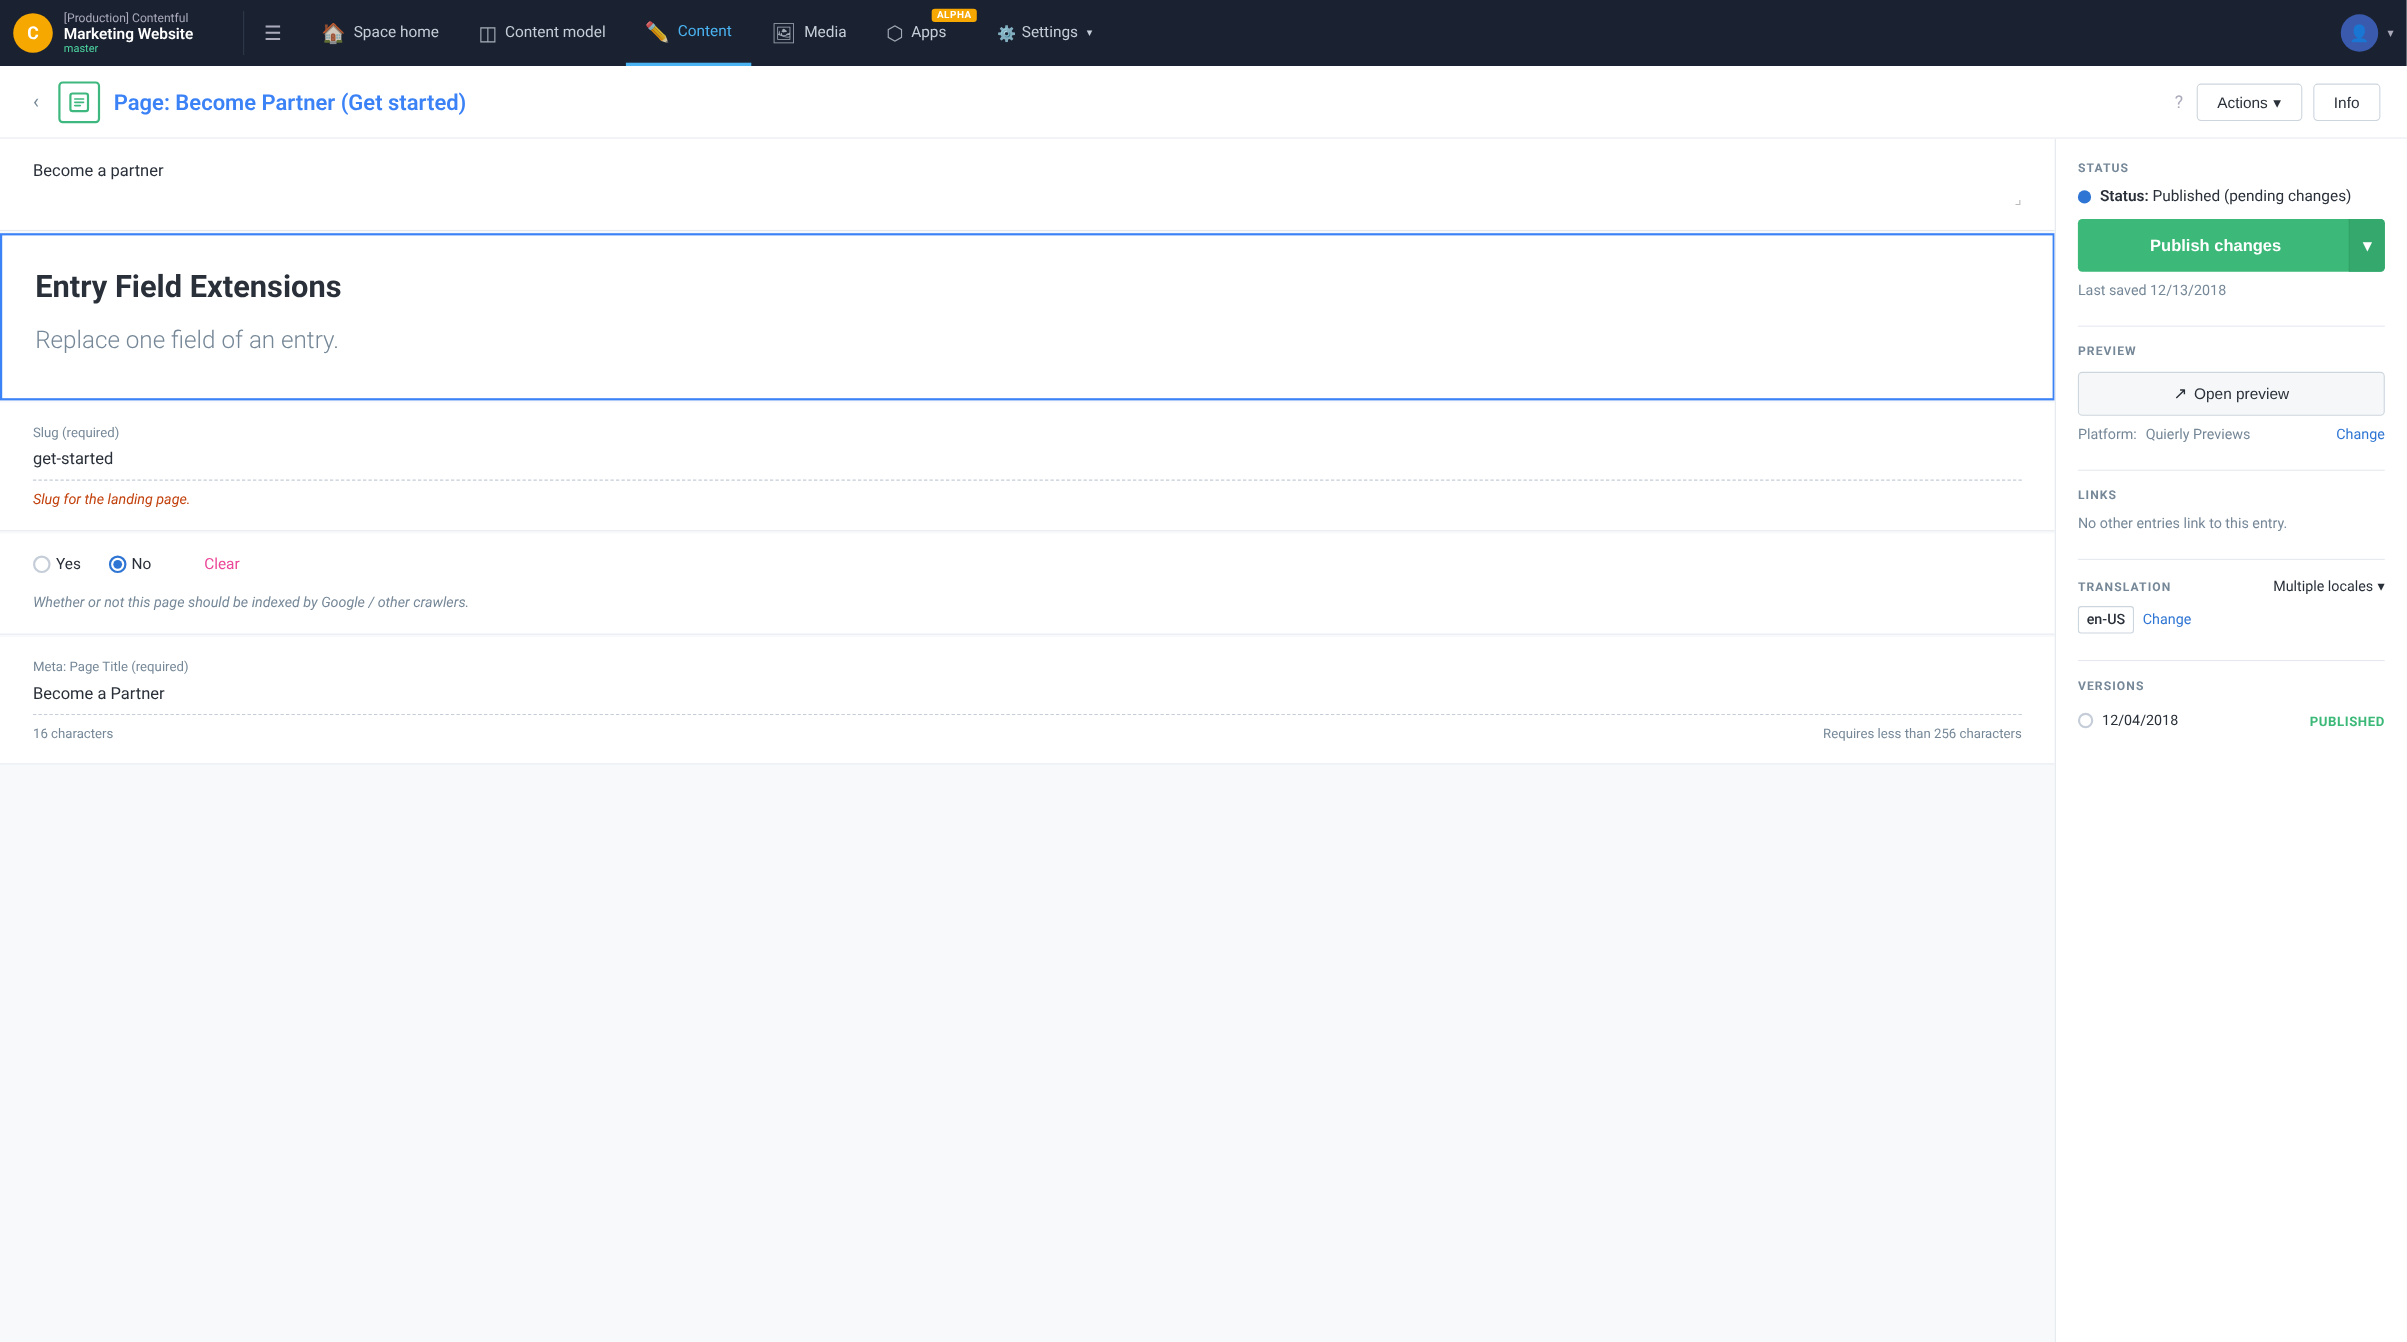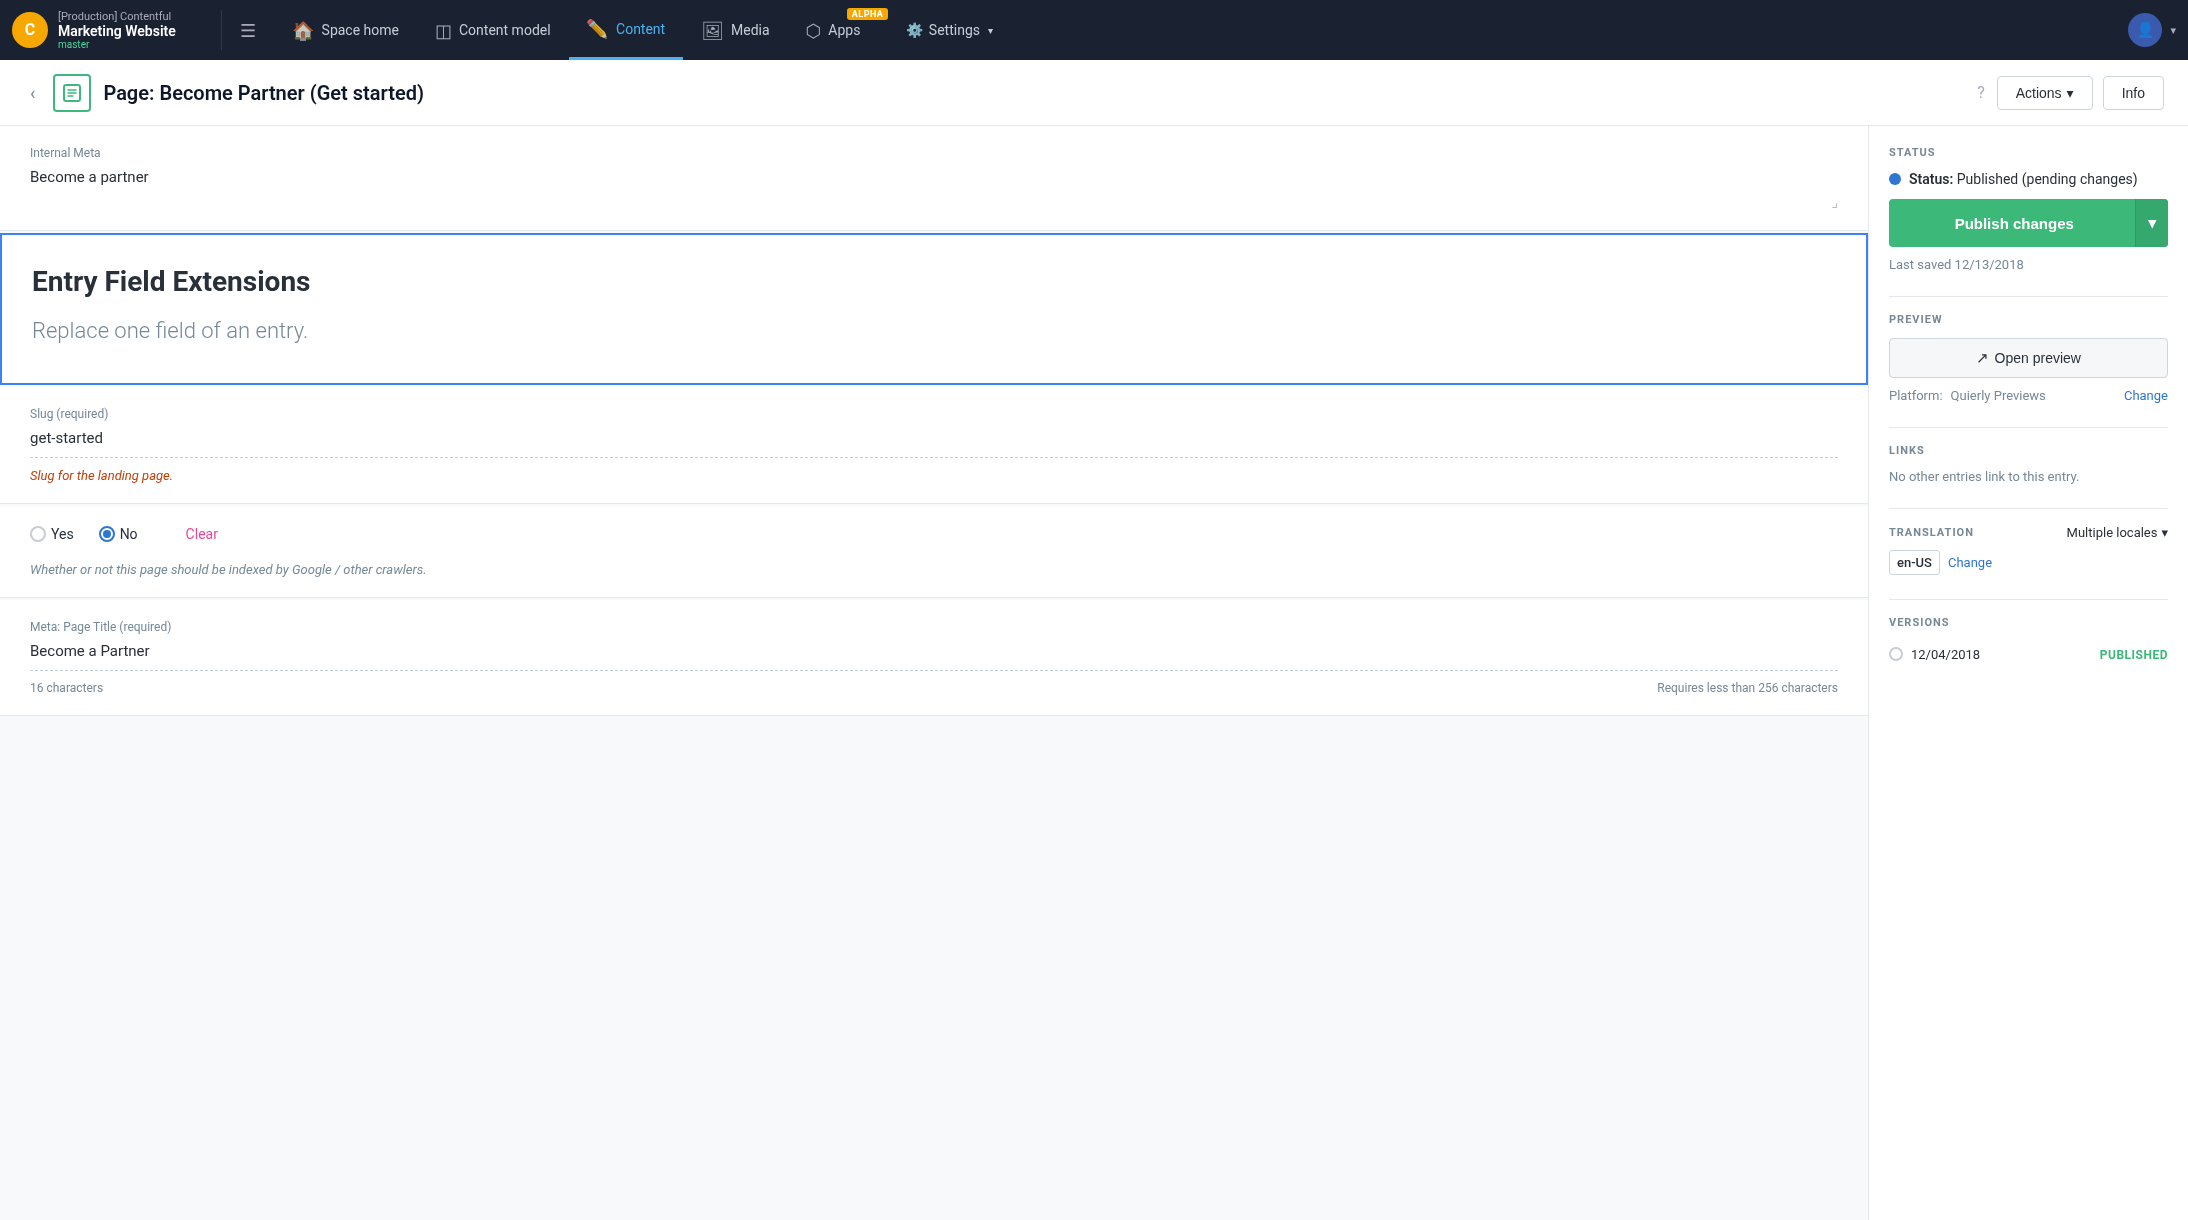--- a/index.html
+++ b/index.html
@@ -92,21 +92,21 @@
     .entry-icon {
       width: 38px; height: 38px;
       border: 2px solid #3eb87e;
       border-radius: 4px;
       display: flex; align-items: center; justify-content: center;
       color: #3eb87e; font-size: 18px;
     }
     .entry-title {
       font-size: 20px;
       font-weight: 600;
-      color: #0f172a;
+      color: #3b82f6;
       flex: 1;
     }
     .help-icon {
       color: #aab; font-size: 16px; cursor: pointer;
     }
     .subheader-actions { margin-left: auto; display: flex; gap: 10px; }
     .btn-outline {
       border: 1px solid #cdd5dd;
       background: white;
       color: #2a3039;
@@ -388,21 +388,20 @@
       <span>Info</span>
     </button>
   </div>
 </header>
 
 <div class="main-layout">
 
   <div class="content-panel">
 
     <div class="field-section">
-      <div class="field-label">Internal Meta</div>
       <div class="field-value">Become a partner</div>
       <div class="field-resize-handle" style="color:#bbb; font-size:14px;">⌟</div>
     </div>
 
     <div class="extension-field">
       <div class="extension-title">Entry Field Extensions</div>
       <div class="extension-subtitle">Replace one field of an entry.</div>
     </div>
 
     <div class="slug-section">

